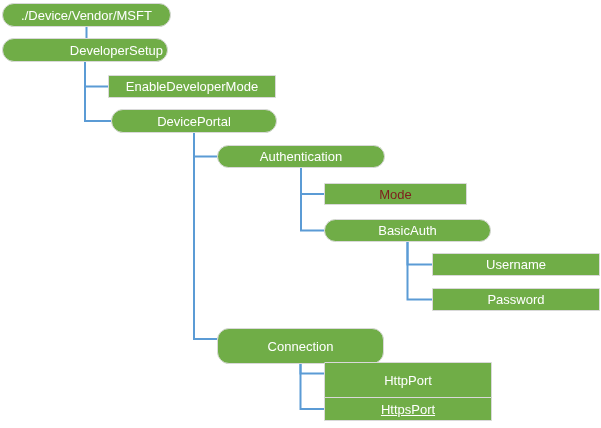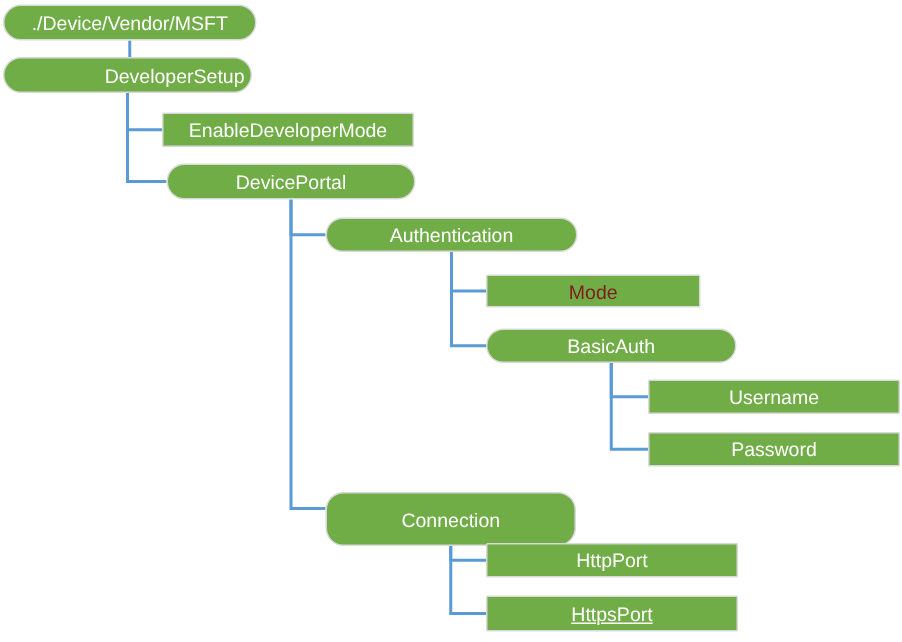--- a/index.html
+++ b/index.html
@@ -81,19 +81,19 @@
     </div>
     <div class="node rect" style="left: 432px; top: 253px; width: 168px; height: 23px; background: rgb(112, 173, 71); border-color: rgb(217, 217, 217); color: rgb(255, 255, 255);">
       <span class="node-label">Username</span>
     </div>
     <div class="node rect" style="left: 432px; top: 288px; width: 168px; height: 23px; background: rgb(112, 173, 71); border-color: rgb(217, 217, 217); color: rgb(255, 255, 255);">
       <span class="node-label">Password</span>
     </div>
     <div class="node pill" style="left: 217px; top: 328px; width: 167px; height: 36px; background: rgb(112, 173, 71); border-color: rgb(217, 217, 217); color: rgb(255, 255, 255); justify-content: center;">
       <span class="node-label">Connection</span>
     </div>
-    <div class="node rect" style="left: 324px; top: 362px; width: 168px; height: 23px; background: rgb(112, 173, 71); border-color: rgb(217, 217, 217); color: rgb(255, 255, 255);">
+    <div class="node rect" style="left: 324px; top: 362px; width: 168px; height: 36px; background: rgb(112, 173, 71); border-color: rgb(217, 217, 217); color: rgb(255, 255, 255);">
       <span class="node-label">HttpPort</span>
     </div>
     <div class="node rect" style="left: 324px; top: 397px; width: 168px; height: 24px; background: rgb(112, 173, 71); border-color: rgb(217, 217, 217); color: rgb(255, 255, 255); text-decoration: underline;">
       <span class="node-label">HttpsPort</span>
     </div>
   </div>
 
 </body></html>

